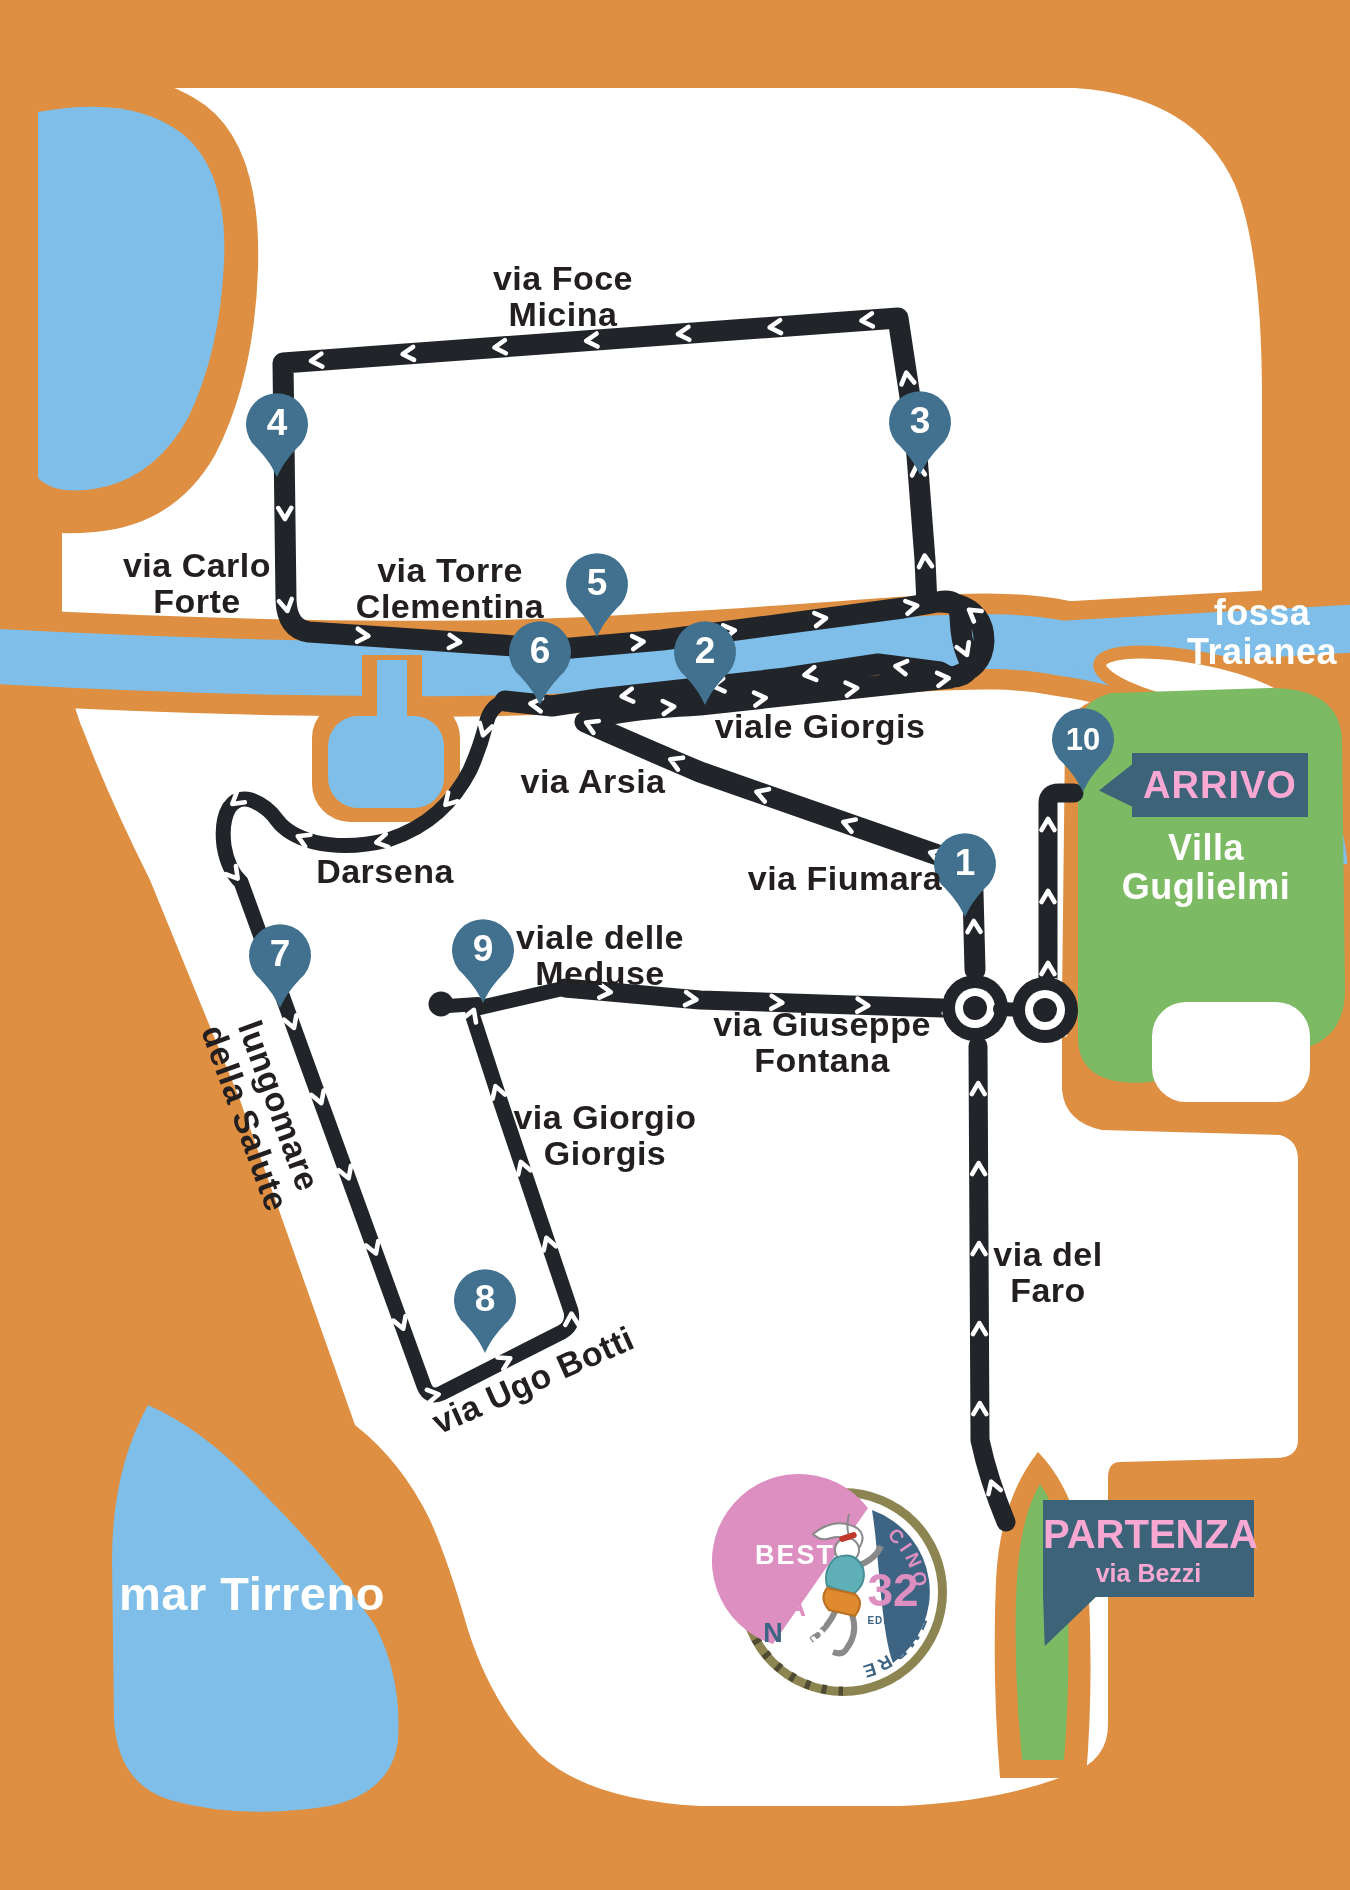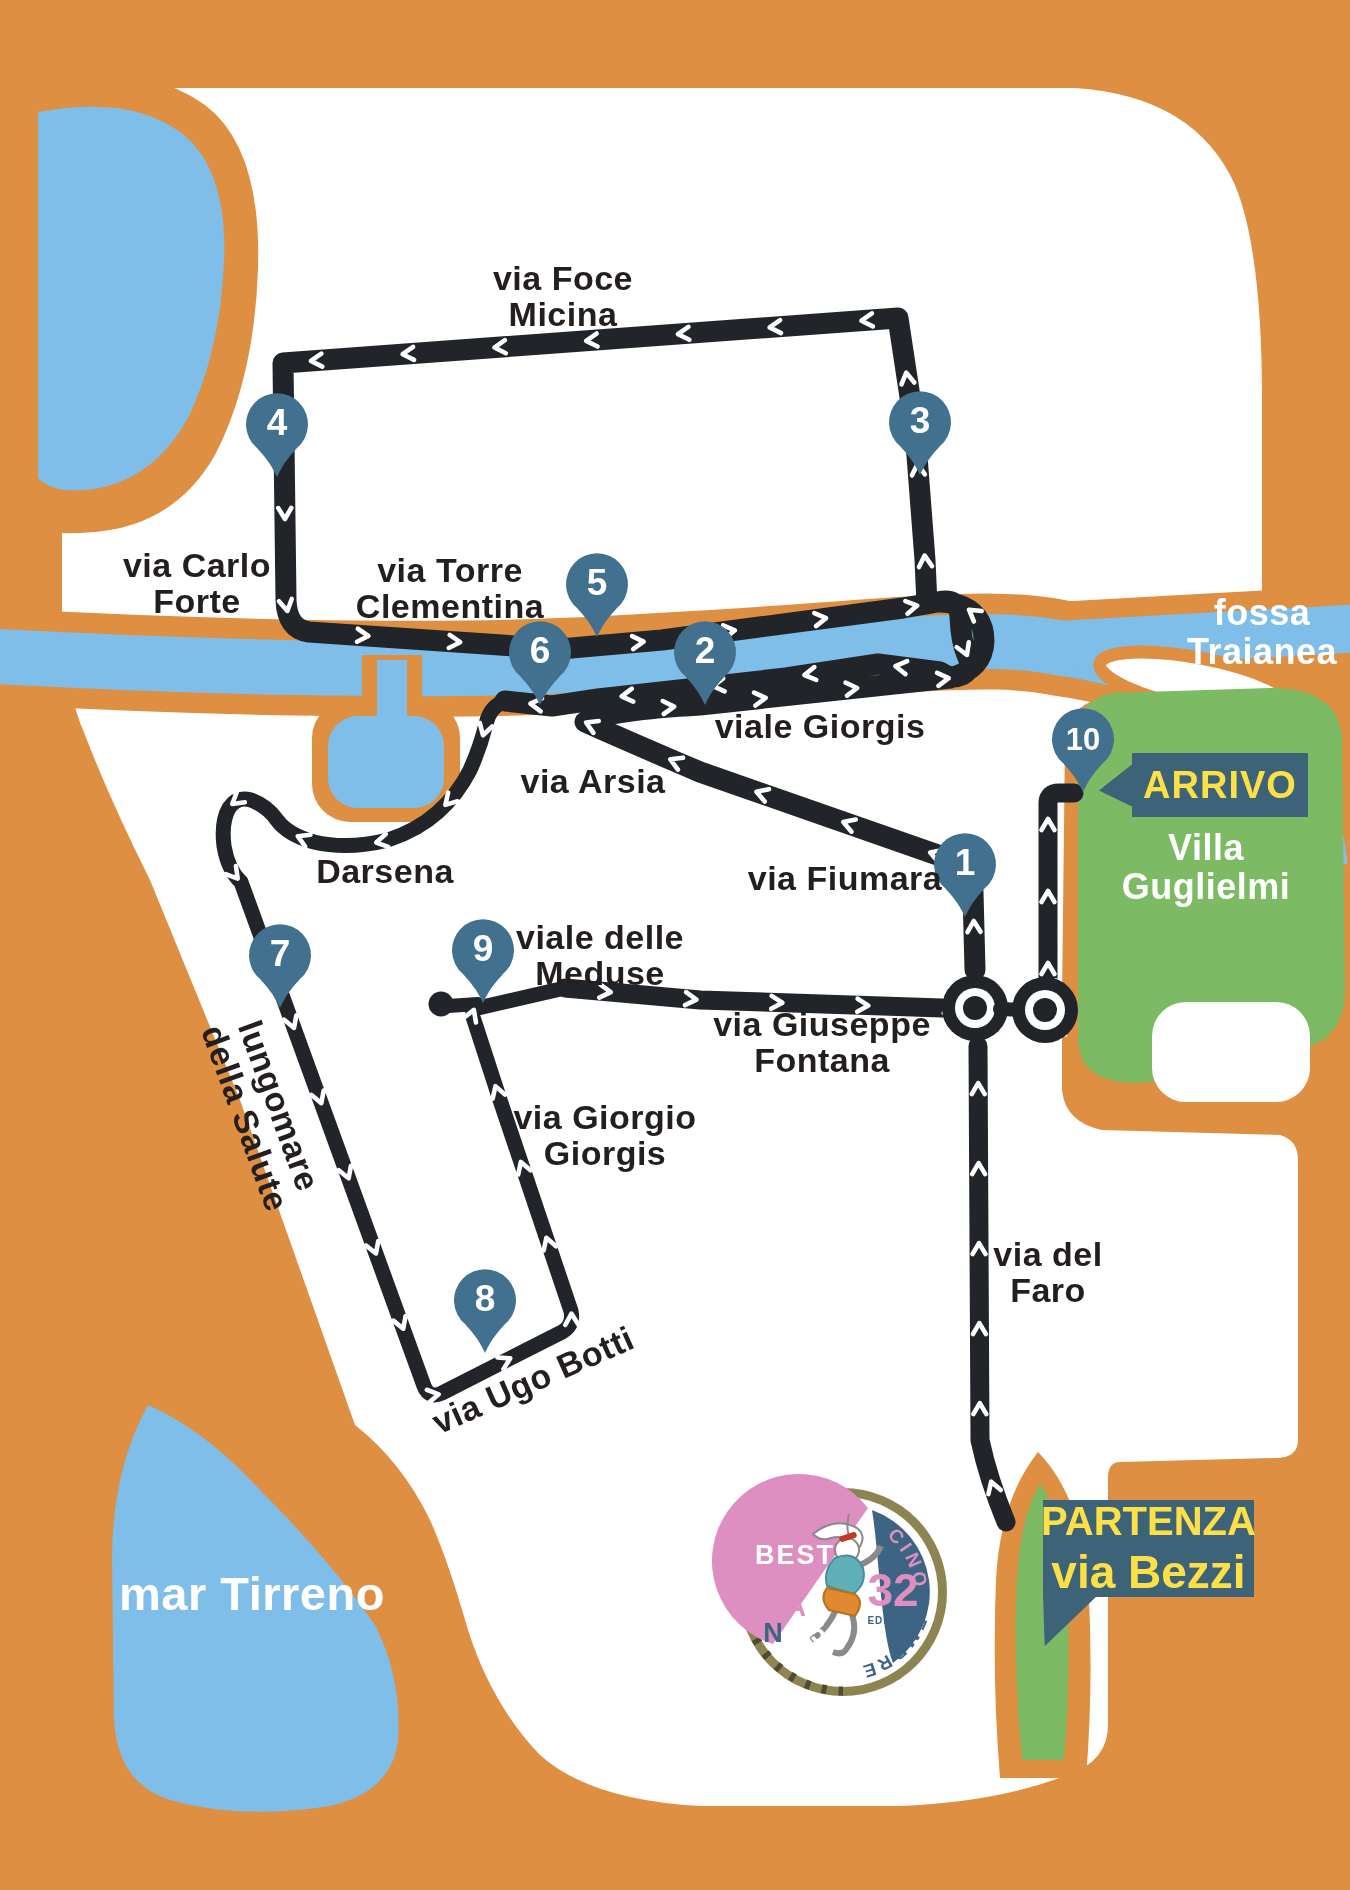--- a/index.html
+++ b/index.html
@@ -23,31 +23,31 @@
   .pin-num.small{font-size:31px;}
   .lbl{
     position:absolute;transform:translate(-50%,-50%);
     color:var(--ink,#231F20);font-weight:bold;font-size:34px;line-height:1.07;
     text-align:center;white-space:pre-line;letter-spacing:.5px;
   }
   .lbl.white{color:#ffffff;}
   .lbl.rot70{transform:translate(-50%,-50%) rotate(70deg);}
   .lbl.rotm24{transform:translate(-50%,-50%) rotate(-24deg);}
   .callout{
-    position:absolute;background:var(--box,#3C6377);color:#fde047;font-weight:bold;
-    display:flex;flex-direction:column;align-items:center;justify-content:center;
+    position:absolute;background:var(--box,#3C6377);color:#f9a8d4;font-weight:bold;
+    display:flex;flex-direction:column;justify-content:center;
     text-align:center;
   }
   #arrivo-box{left:1132px;top:753px;width:176px;height:64px;font-size:38px;letter-spacing:1px;}
   #arrivo-box::before{
     content:"";position:absolute;left:-33px;top:9px;width:36px;height:46px;
     background:var(--box,#3C6377);clip-path:polygon(100% 0,100% 100%,0 62%);
   }
   #partenza-box{left:1043px;top:1500px;width:211px;height:97px;font-size:40px;line-height:1.2;}
-  #partenza-box .sub{font-size:46px;font-weight:bold;}
+  #partenza-box .sub{font-size:25px;font-weight:bold;}
   #partenza-box::after{
     content:"";position:absolute;left:0;bottom:-52px;width:56px;height:55px;
     background:var(--box,#3C6377);clip-path:polygon(0 0,100% 0,3% 95%);
   }
   .logo-txt{font-weight:bold;text-anchor:middle;}
 </style>
 </head>
 <body>
 
 <div id="stage">

